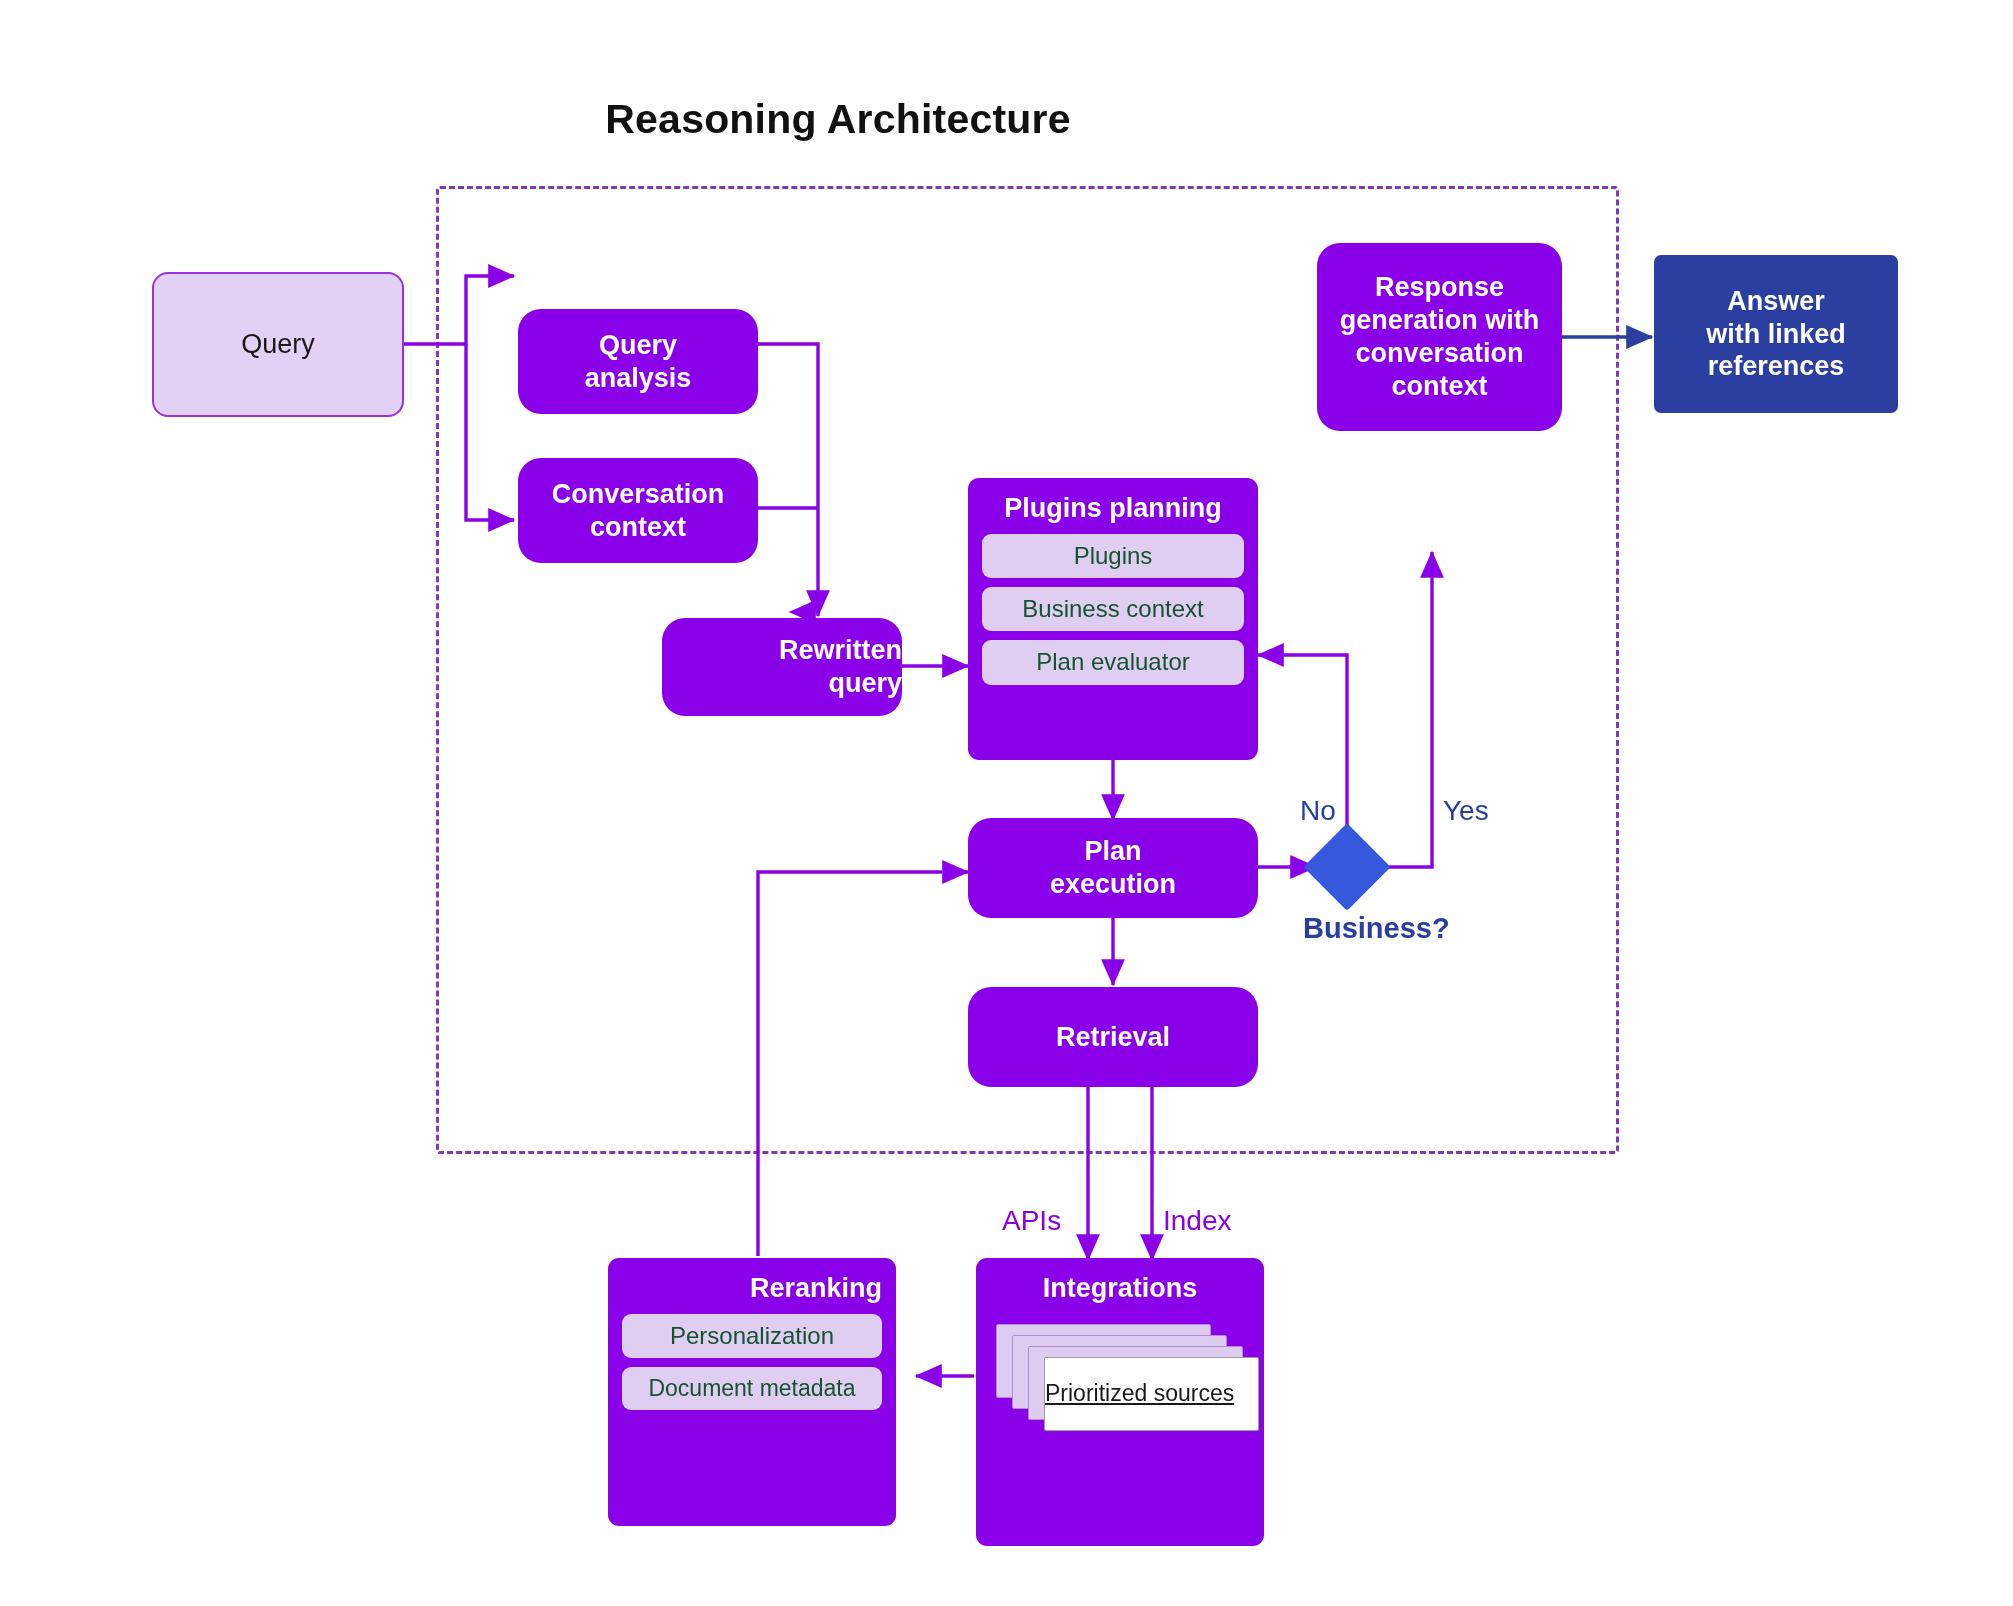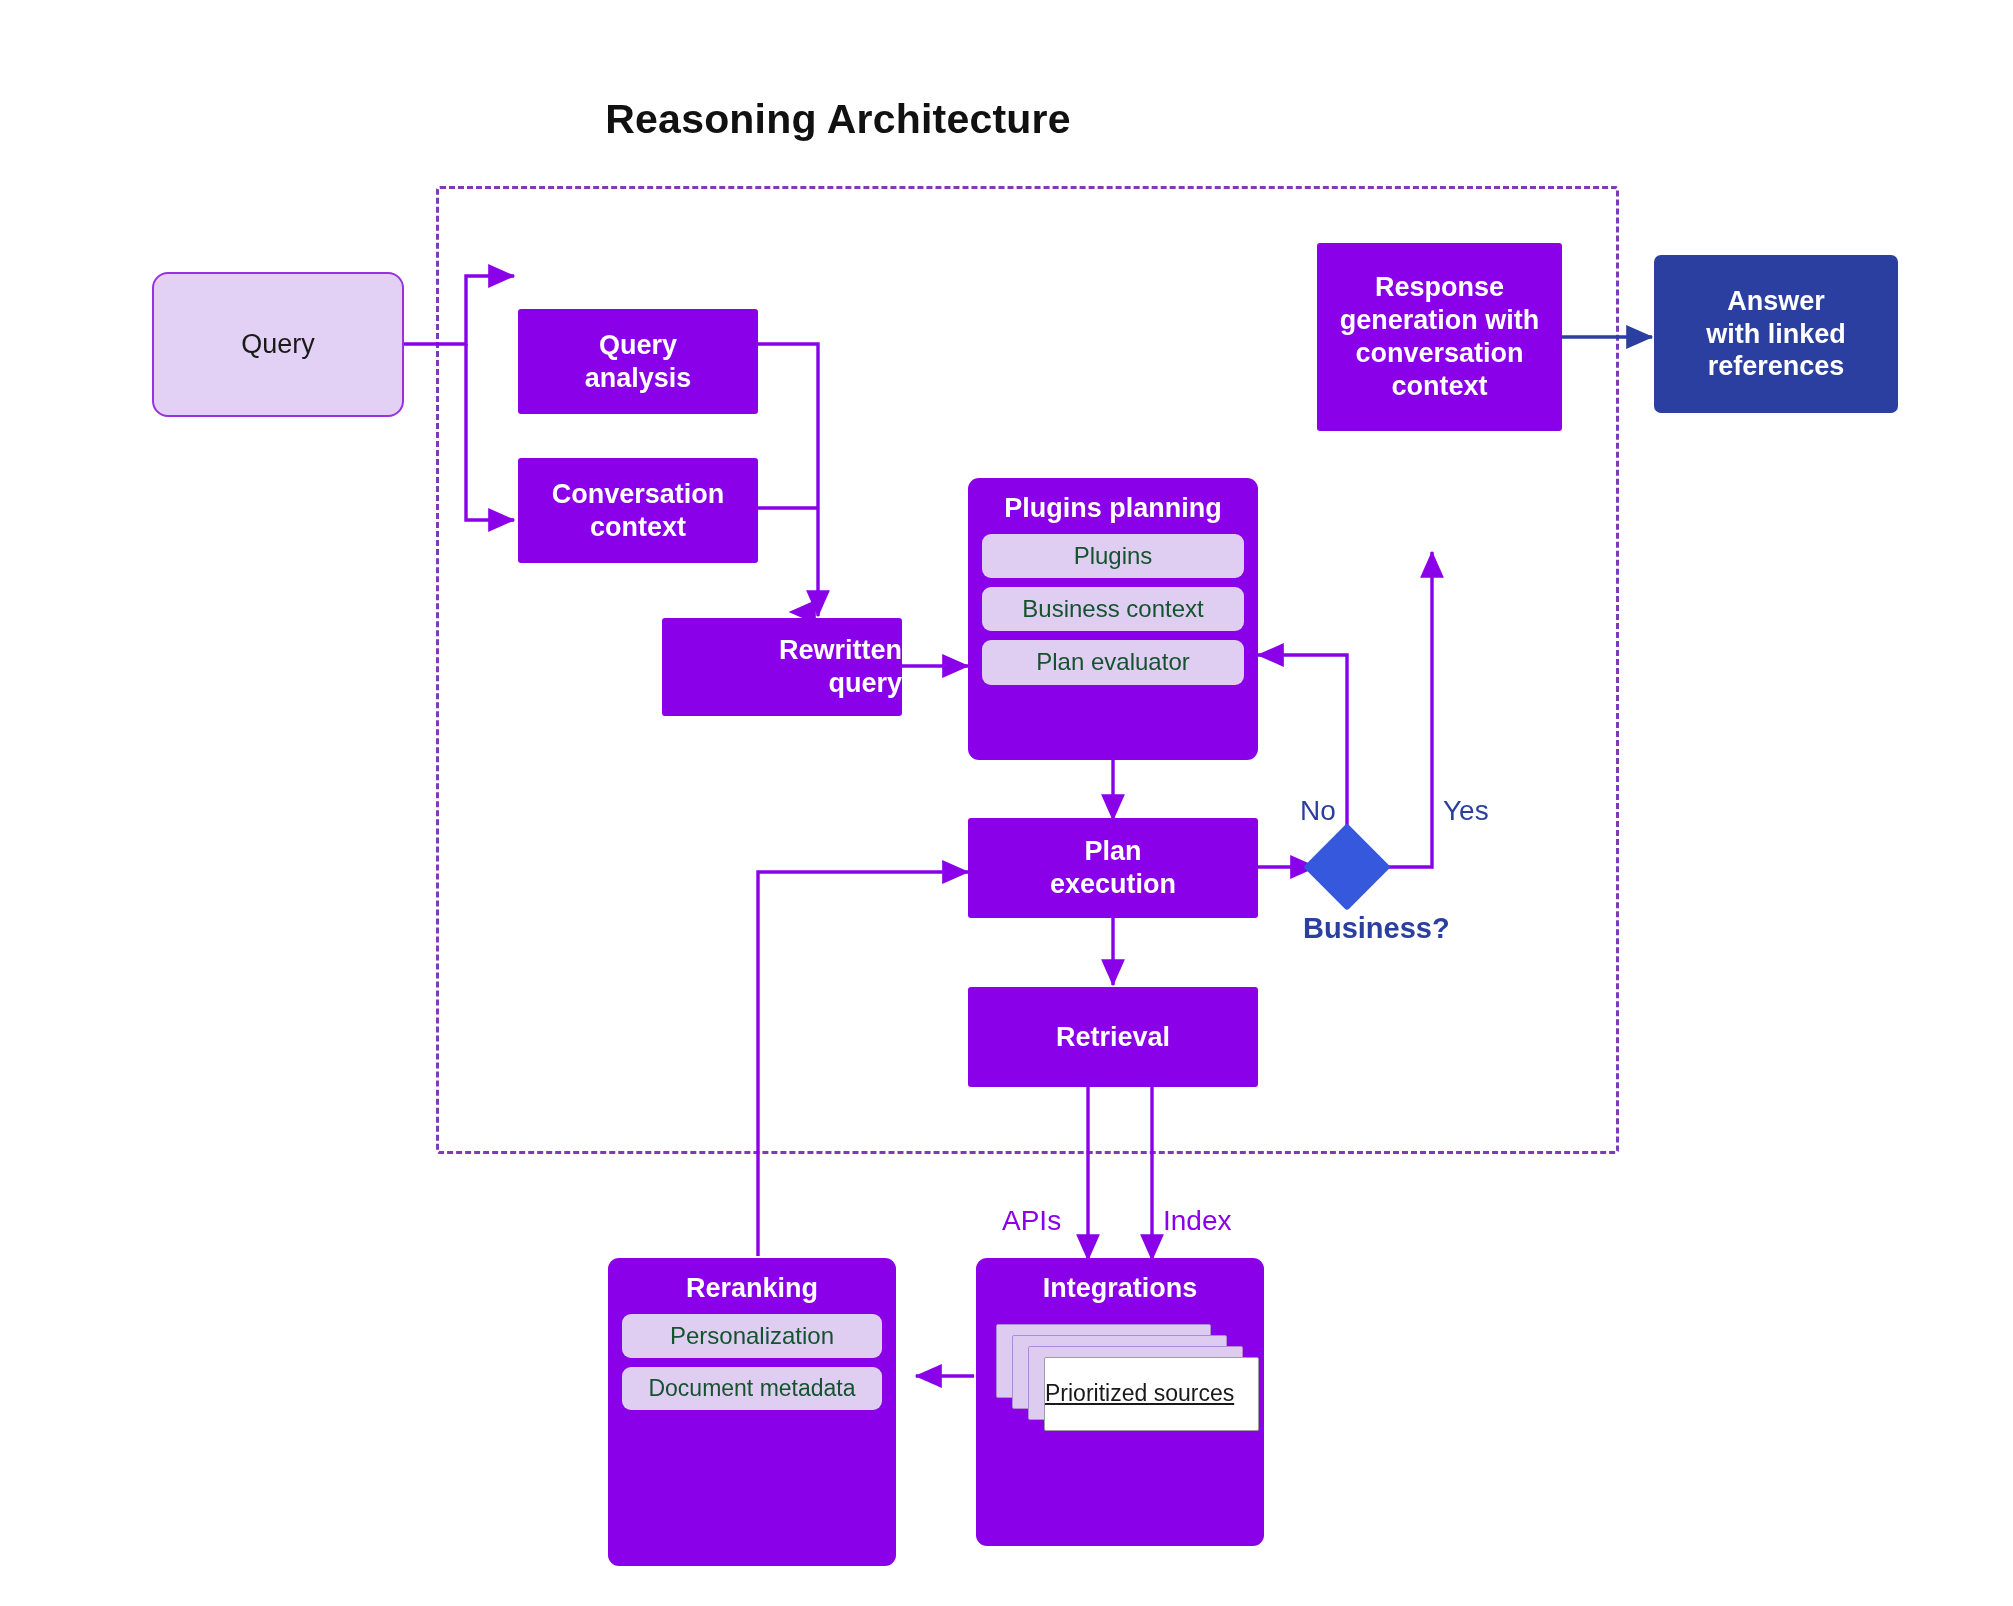--- a/index.html
+++ b/index.html
@@ -13,21 +13,21 @@
   }
 
   .dashbox{
     position:absolute;border:3px dashed #7e3bb5;border-radius:4px;
     box-sizing:border-box;background:transparent;
   }
 
   .node{
     position:absolute;box-sizing:border-box;display:flex;flex-direction:column;
     align-items:center;justify-content:center;text-align:center;
-    border-radius:3px;color:#ffffff;font-size:27px;font-weight:bold;line-height:1.22;
+    border-radius:23px;color:#ffffff;font-size:27px;font-weight:bold;line-height:1.22;
   }
   .node.purple{background:#8a00e8;}
   .node.navy{background:#2b3fa0;}
   .node.lilac{background:#e2d1f4;color:#1a1a1a;font-weight:normal;border:2px solid #9b30e0;border-radius:16px;}
 
   .group{
     position:absolute;box-sizing:border-box;border-radius:11px;background:#8a00e8;
     display:flex;flex-direction:column;align-items:center;padding:10px 14px 12px 14px;
   }
   .group-title{color:#fff;font-size:27px;font-weight:bold;margin:6px 0 10px 0;line-height:1.1;}
@@ -174,21 +174,21 @@
 
   <div class="node navy" style="left:1654px;top:255px;width:244px;height:158px;border-radius:7px;">
     <span>Answer</span>
     <span>with linked</span>
     <span>references</span>
   </div>
 
   <div class="elabel" style="left:1002px;top:1205px;">APIs</div>
   <div class="elabel" style="left:1163px;top:1205px;">Index</div>
 
-  <div class="group" style="left:608px;top:1258px;width:288px;height:308px;">
+  <div class="group" style="left:608px;top:1258px;width:288px;height:268px;align-items:flex-end;">
     <div class="group-title">Reranking</div>
     <div class="chip">Personalization</div>
     <div class="chip last" style="font-size:23px;">Document metadata</div>
   </div>
 
   <div class="group" style="left:976px;top:1258px;width:288px;height:288px;">
     <div class="group-title">Integrations</div>
     <div class="stack">
       <div class="card c1"></div>
       <div class="card c2"></div>

